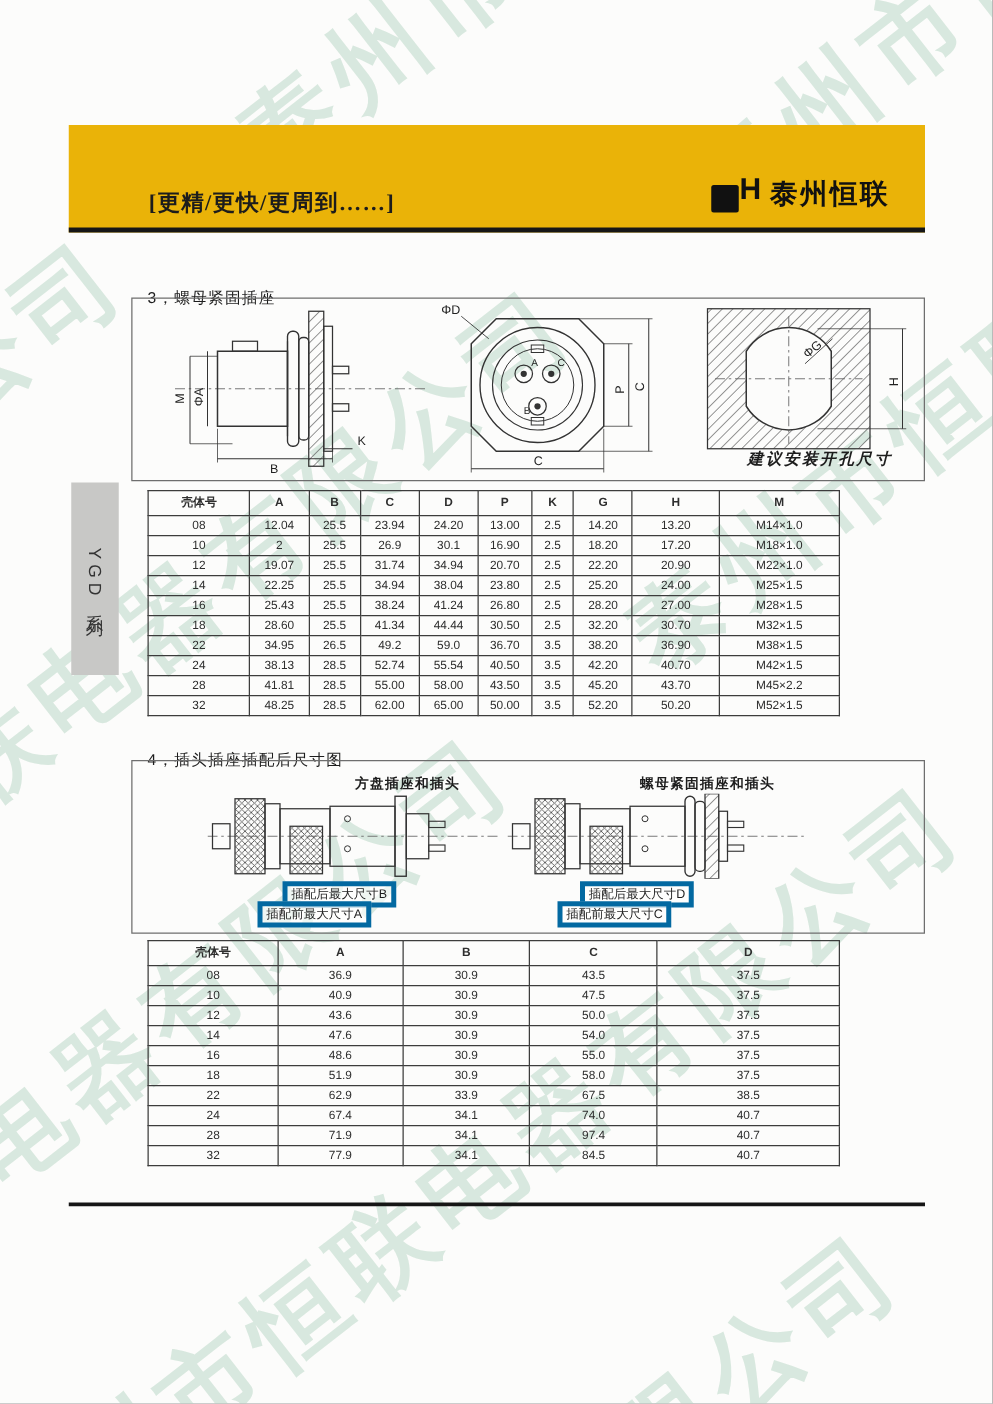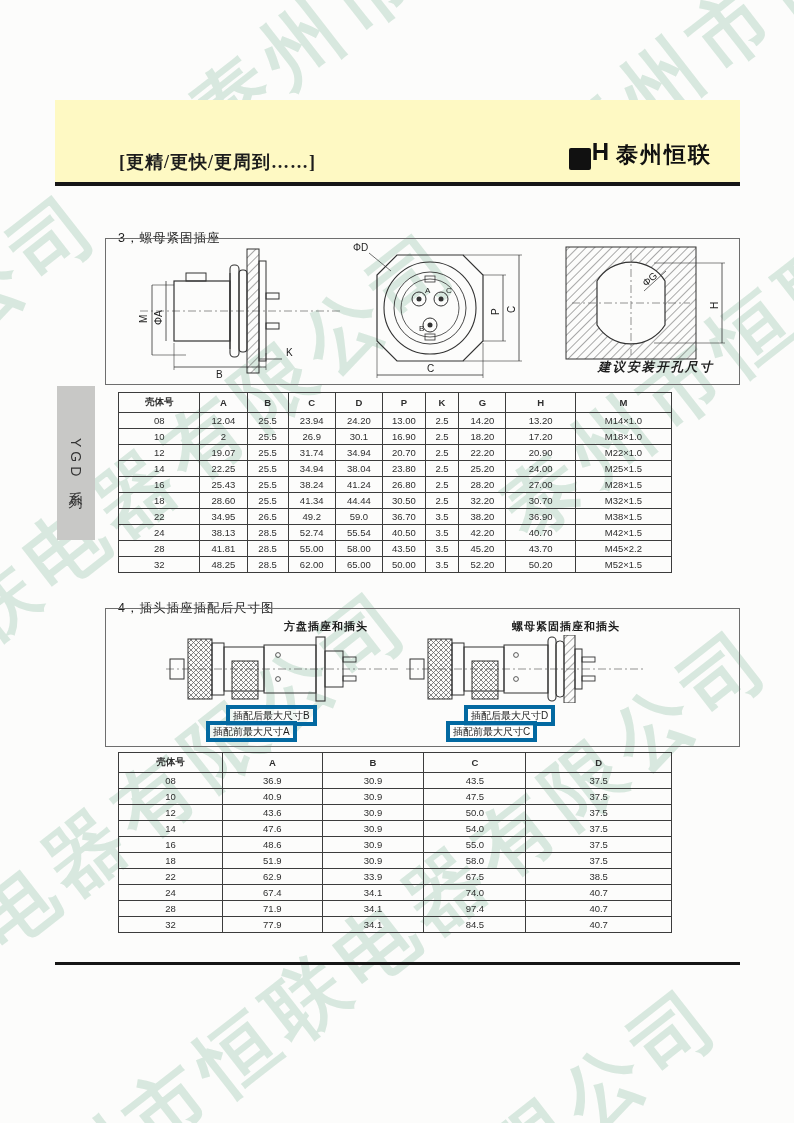--- a/index.html
+++ b/index.html
@@ -7,21 +7,21 @@
         font-family:"Liberation Sans", sans-serif;color:#222;}
   
   .wm-layer{position:absolute;inset:0;overflow:hidden;pointer-events:none;z-index:0;}
   .wm-rot{position:absolute;left:-320px;top:-300px;width:1500px;height:1750px;
           transform:rotate(-38deg);}
   .wm-line{white-space:nowrap;font-family:"Liberation Serif", serif;font-weight:bold;
            font-size:78px;letter-spacing:10px;color:rgba(168,206,184,0.42);height:252px;line-height:252px;}
   .wm-line.alt{margin-left:-260px;}
   .wm-line span{padding-right:140px;}
   
-  .header{position:absolute;left:55px;top:100px;width:685px;height:82px;background:#fef9c3;
+  .header{position:absolute;left:55px;top:100px;width:685px;height:82px;background:#eab308;
           border-bottom:4px solid #161616;z-index:1;}
   .slogan{position:absolute;left:64px;bottom:8px;font-family:"Liberation Serif", serif;
           font-weight:bold;font-size:18px;color:#1c1c1c;letter-spacing:1px;}
   .logo{position:absolute;right:28px;bottom:12px;display:flex;align-items:center;gap:7px;}
   .logo-mark{position:relative;width:40px;height:30px;}
   .logo-sq{position:absolute;left:0;bottom:0;width:22px;height:22px;background:#111;border-radius:2px;}
   .logo-h{position:absolute;right:0;top:0;font-family:"Liberation Sans", sans-serif;
           font-weight:900;font-size:24px;line-height:24px;color:#111;}
   .logo-text{font-size:22px;font-weight:900;color:#111;letter-spacing:2px;}
   

